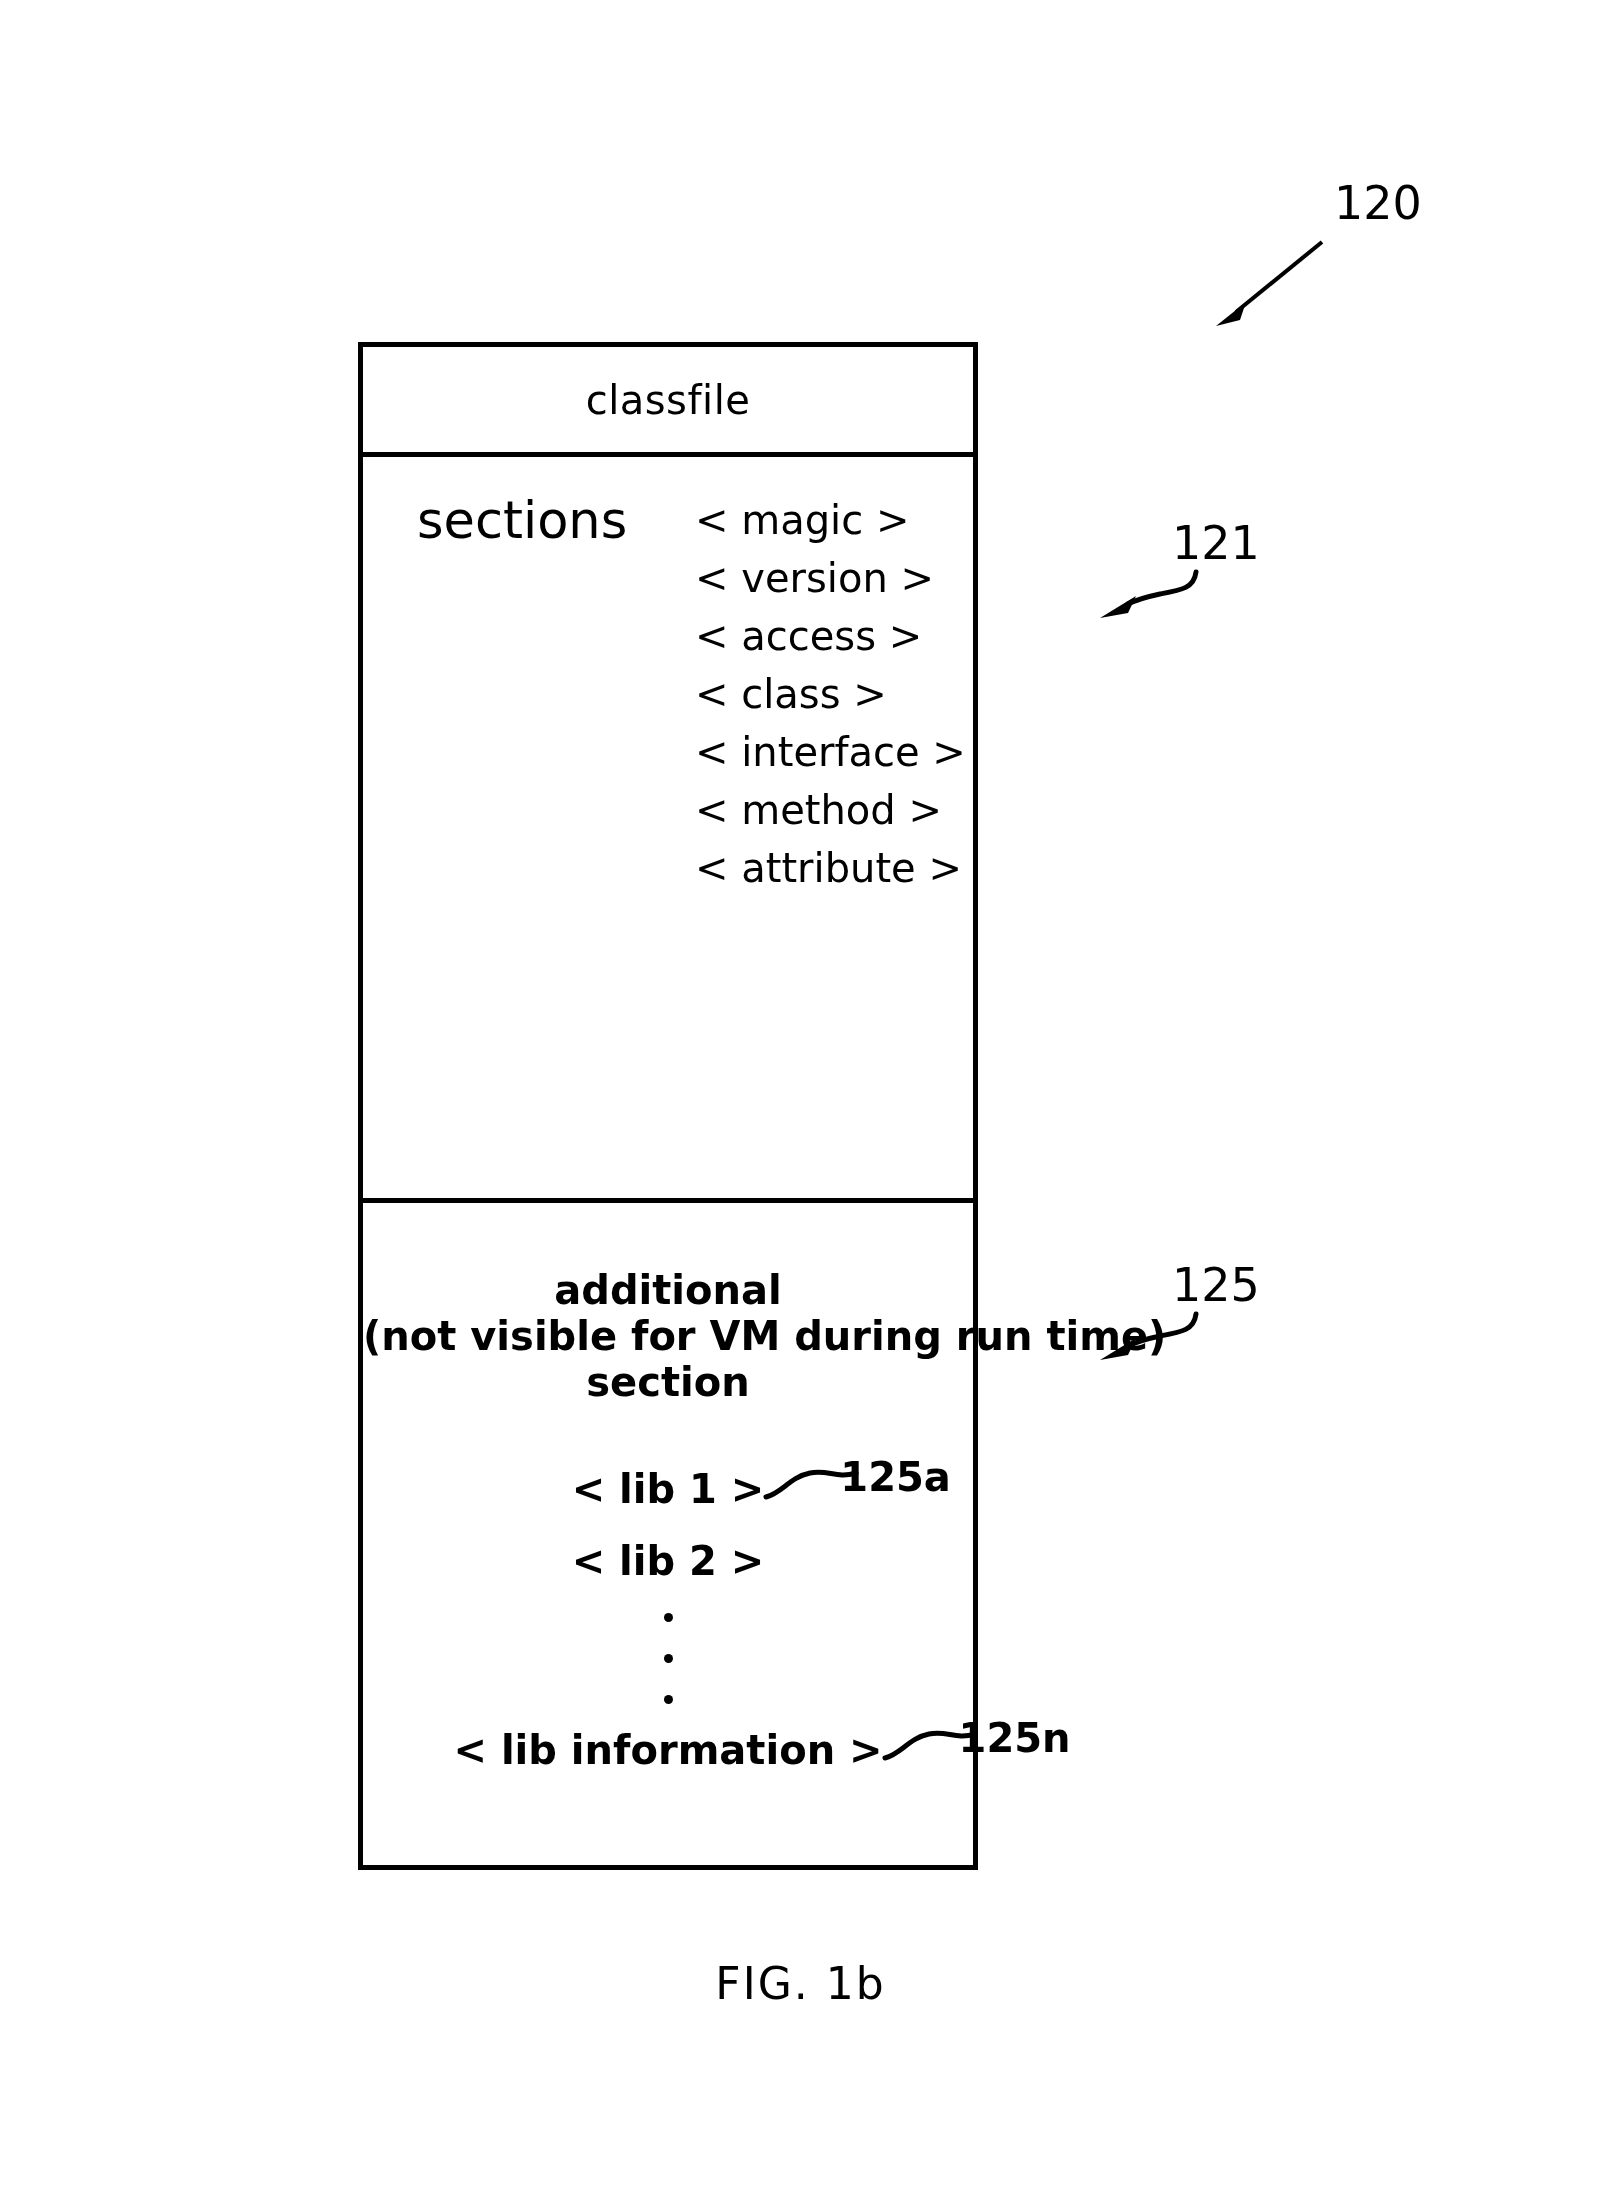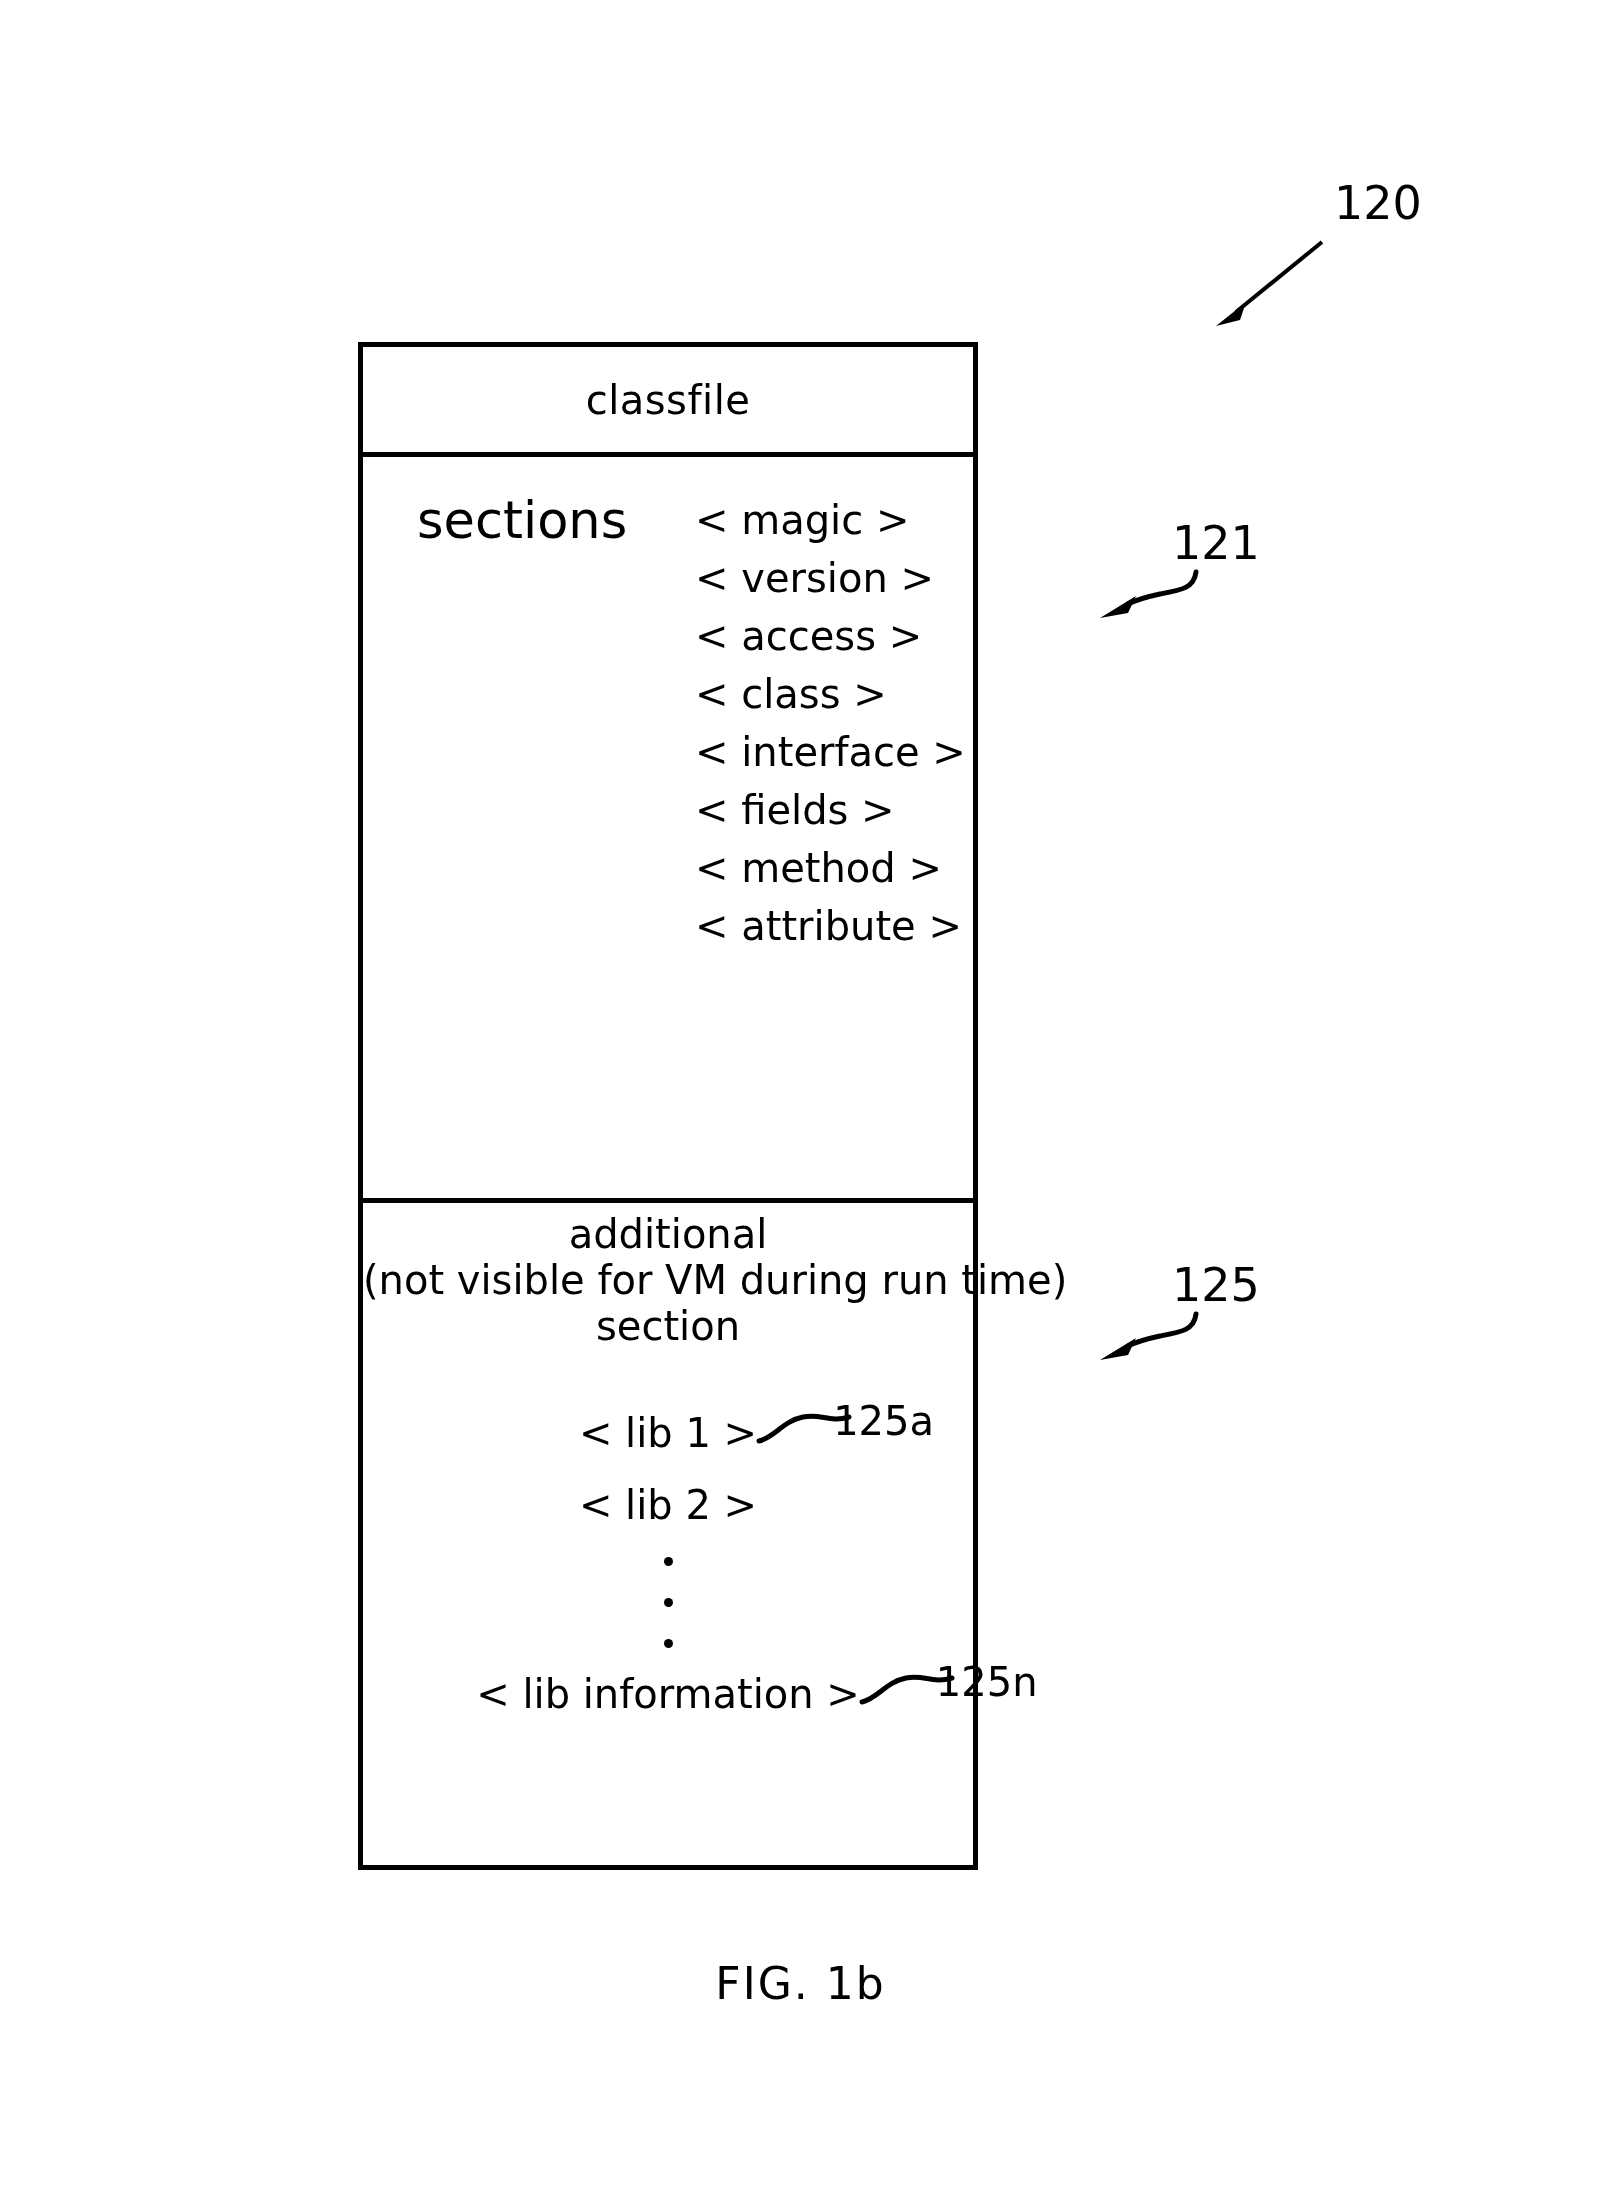--- a/index.html
+++ b/index.html
@@ -71,24 +71,25 @@
     font-size: 40px;
     height: 58px;
     line-height: 58px;
     white-space: nowrap;
   }
 
   
   .band-additional {
     position: absolute;
     left: 0;
-    top: 836px;
+    top: 892px;
     width: 100%;
     bottom: 0;
     box-sizing: border-box;
+    font-weight: bold;
   }
   .additional-head {
     position: absolute;
     left: 0;
     top: 28px;
     width: 100%;
     text-align: center;
     font-size: 40px;
     line-height: 46px;
   }
@@ -205,21 +206,20 @@
   </div>
 
   <div class="band-sections">
     <div class="sections-label">sections</div>
     <div class="section-list">
       <div class="section-item">&lt; magic &gt;</div>
       <div class="section-item">&lt; version &gt;</div>
       <div class="section-item">&lt; access &gt;</div>
       <div class="section-item">&lt; class &gt;</div>
       <div class="section-item">&lt; interface &gt;</div>
-      <div class="section-item">&lt; fields &gt;</div>
       <div class="section-item">&lt; method &gt;</div>
       <div class="section-item">&lt; attribute &gt;</div>
     </div>
   </div>
 
   <div class="band-additional">
     <div class="additional-head">
       <div>additional</div>
       <div>(not visible for VM during run time)</div>
       <div>section</div>

